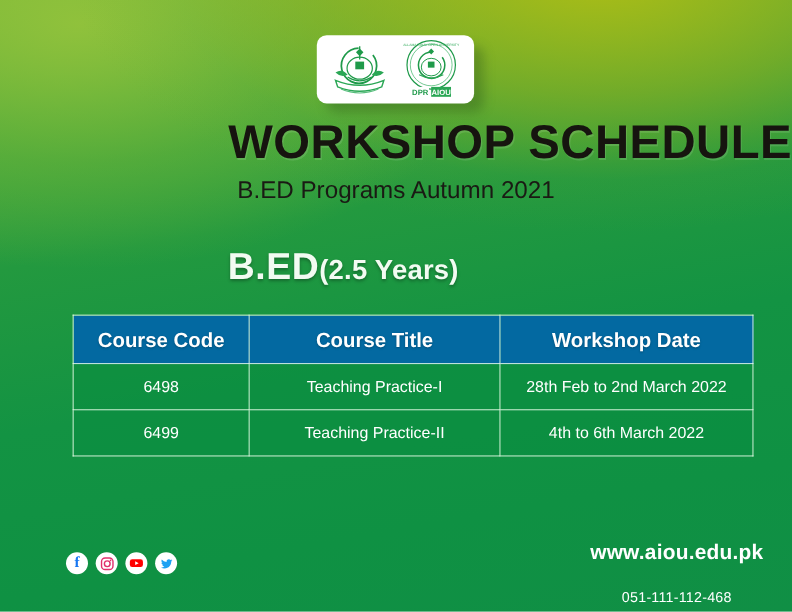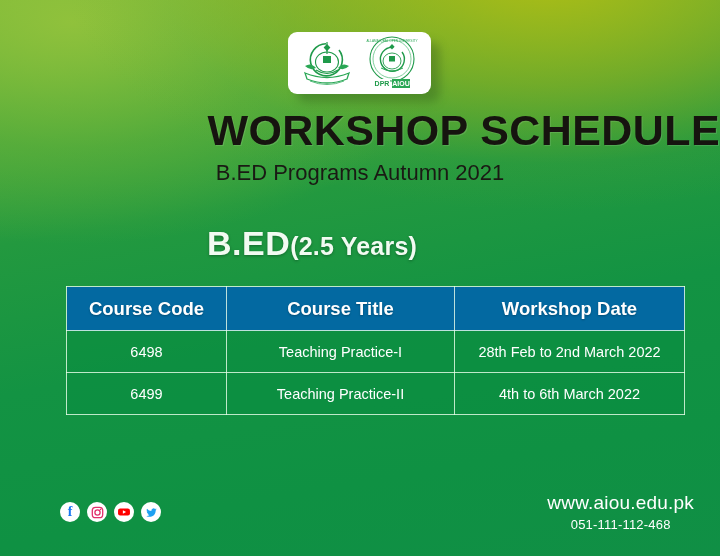--- a/index.html
+++ b/index.html
@@ -152,25 +152,25 @@
   .footer-right {
     position: absolute;
     right: 26px;
     top: 492px;
     text-align: center;
     color: #ffffff;
   }
   .site-url {
     font-size: 19px;
     letter-spacing: 0.2px;
-    font-weight: normal;
+    font-weight: bold;
   }
   .phone {
     font-size: 13px;
-    margin-top: 3px;
+    margin-top: 21px;
     letter-spacing: 0.2px;
   }
 </style>
 </head>
 <body>
 
 <div class="logo-wrap">
   <div class="logo-shadow"></div>
   <div class="logo-card">
 

